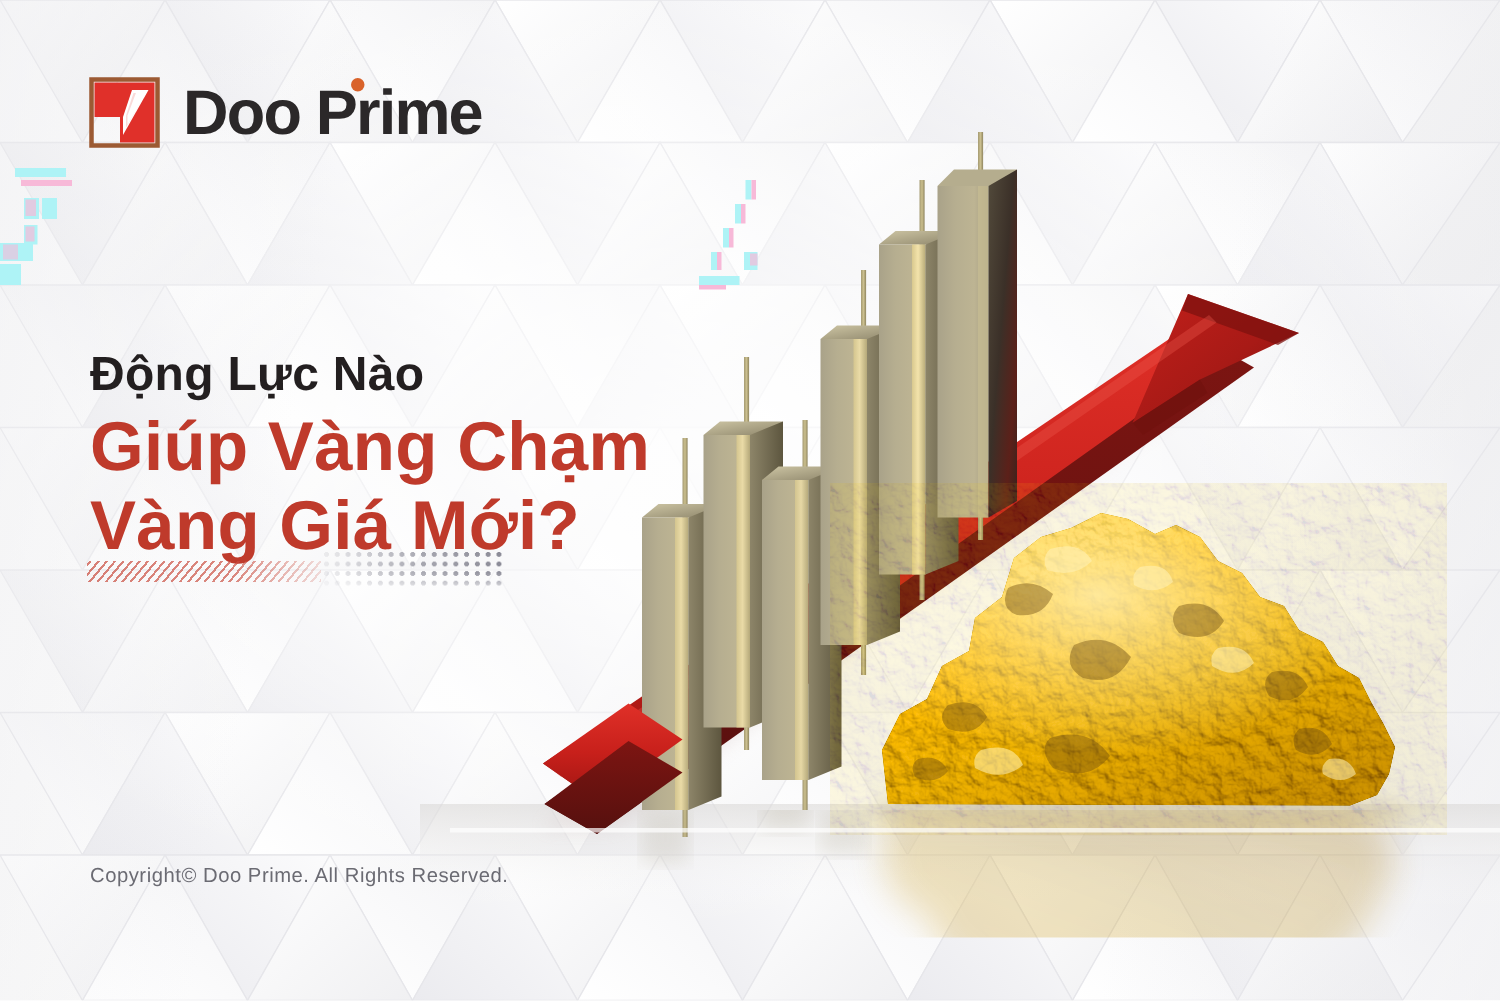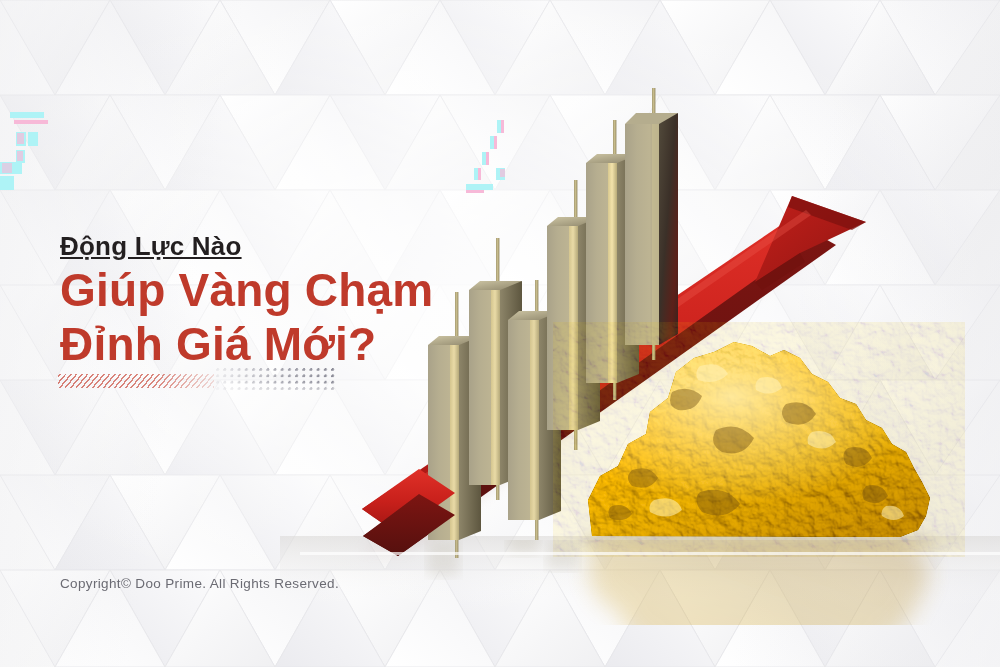--- a/index.html
+++ b/index.html
@@ -36,21 +36,21 @@
     line-height:1;position:relative;white-space:nowrap;
   }
   .logo-dot{
     position:absolute;width:9px;height:9px;border-radius:50%;
     background:#d9622a;left:112px;top:-2px;
   }
 
   
   #headline{position:absolute;left:60px;top:232px;}
   .hl-line{line-height:1.12;white-space:nowrap;}
-  .hl-1{font-size:26px;font-weight:bold;color:#231f20;letter-spacing:.2px;text-decoration:underline;}
+  .hl-1{font-size:32px;font-weight:bold;color:#231f20;letter-spacing:.2px;}
   .hl-2,.hl-3{font-size:46px;font-weight:bold;color:#bf3a2b;letter-spacing:.2px;}
   .hl-2{margin-top:4px;}
   .hl-3{margin-top:2px;}
 
   
   #deco{position:absolute;left:58px;top:368px;width:300px;height:26px;}
   .hatch{
     position:absolute;left:0;top:6px;width:156px;height:14px;
     background:repeating-linear-gradient(-50deg,
       rgba(201,76,62,.70) 0px,rgba(201,76,62,.70) 1.4px,
@@ -481,25 +481,40 @@
     <g opacity=".16" clip-path="url(#floorClip)">
       <rect x="428" y="540" width="31" height="36" fill="#9a9176" filter="url(#soft)"></rect>
       <rect x="469" y="485" width="31" height="42" fill="#9a9176" filter="url(#soft)"></rect>
       <rect x="508" y="520" width="31" height="34" fill="#9a9176" filter="url(#soft)"></rect>
       <rect x="547" y="540" width="31" height="30" fill="#9a9176" filter="url(#soft)"></rect>
     </g>
 
     <rect x="300" y="552" width="700" height="3" fill="#ffffff" opacity=".7"></rect>
   </svg>
 
+  <div id="logo">
+    <span class="logo-mark">
+      <svg width="50" height="50" viewBox="0 0 50 50" xmlns="http://www.w3.org/2000/svg">
+        <rect x="3" y="3" width="44" height="44" fill="none" stroke="#9c5a33" stroke-width="3"></rect>
+        <path d="M5,5 H45 V45 H22 V28 H5 Z" fill="#e0302a"></path>
+        <path d="M30,10 L41,10 L24,40 L24,28 Z" fill="#ffffff"></path>
+        <path d="M31,12 L39,12 L26,35 L26,27 Z" fill="#e0302a" opacity=".18"></path>
+        <path d="M33,11 L40,11 L27,33 L27,27 Z" fill="#ffffff"></path>
+      </svg>
+    </span>
+    <span class="logo-word">
+      <span>Doo Prime</span>
+      <span class="logo-dot"></span>
+    </span>
+  </div>
 
   <div id="headline">
     <div class="hl-line hl-1">Động Lực Nào</div>
     <div class="hl-line hl-2">Giúp Vàng Chạm</div>
-    <div class="hl-line hl-3">Đỉnh Giá Mới?</div>
+    <div class="hl-line hl-3">Vàng Giá Mới?</div>
   </div>
 
   <div id="deco">
     <div class="hatch"></div>
     <div class="dots"></div>
   </div>
 
   <div id="copyright">Copyright© Doo Prime. All Rights Reserved.</div>
 
 </div>

